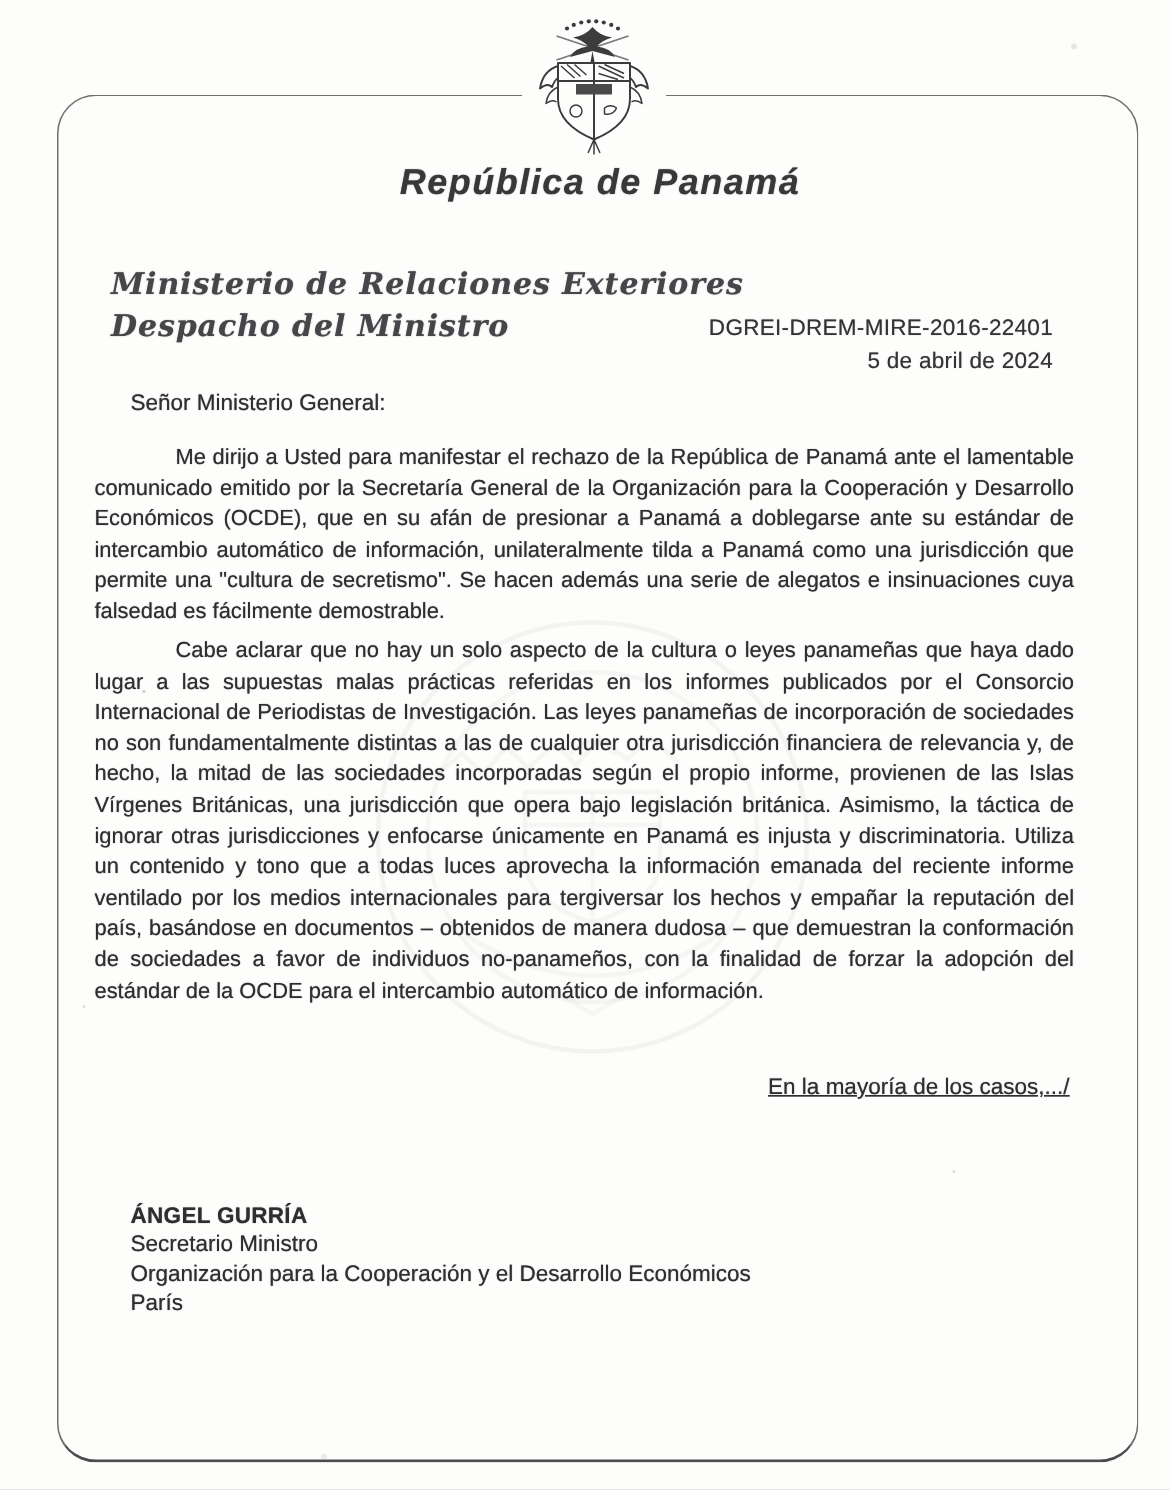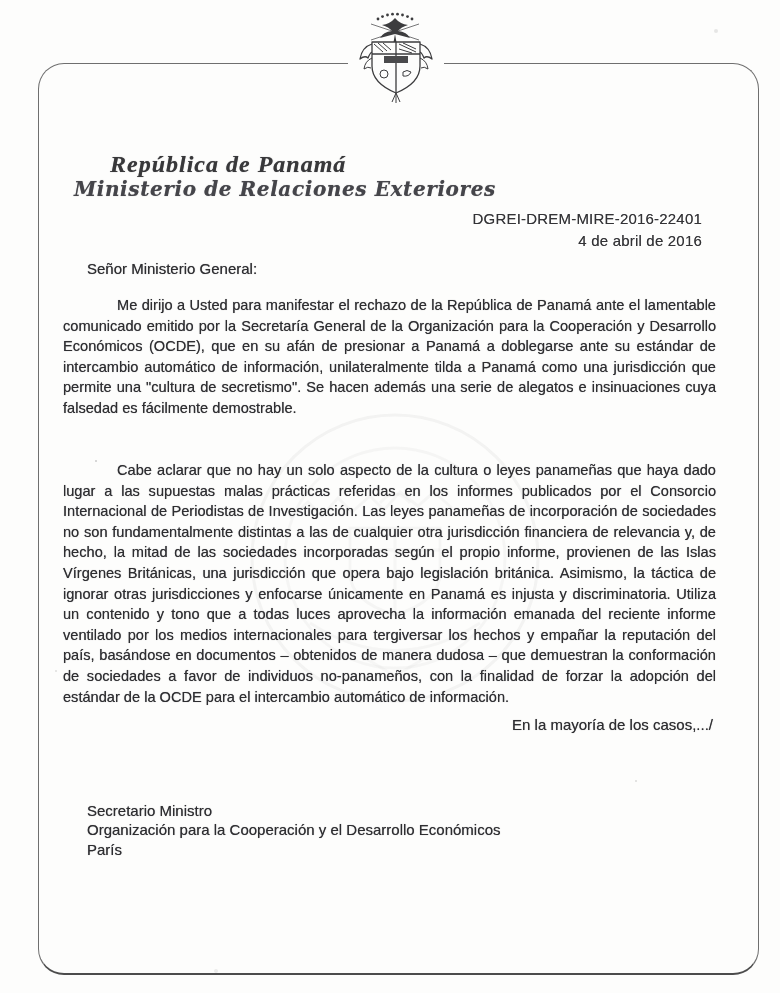--- a/index.html
+++ b/index.html
@@ -32,29 +32,29 @@
     left: 348px; top: 6px;
     width: 96px; height: 106px;
     background: #fdfdfc;
     display: flex; align-items: flex-start; justify-content: center;
     z-index: 2;
   }
 
   .country-title {
     position: absolute;
     left: 110px; top: 108px; width: 580px;
-    font-family: Liberation Serif, serif;
+    text-align: center;
+    font-family: Liberation Sans, sans-serif;
     font-style: italic;
     font-weight: 600;
     font-size: 24px;
     letter-spacing: 1px;
     color: #38383a;
     z-index: 2;
     text-shadow: 0 0 0.8px rgba(55,55,60,0.7);
-    margin-top: 43px;
   }
 
   .ministry-block {
     position: absolute;
     left: 74px; top: 175px;
     font-family: "DejaVu Serif", serif;
     font-style: italic;
     font-weight: 600;
     font-size: 20px;
     letter-spacing: 0.6px;
@@ -93,26 +93,27 @@
     position: absolute;
     left: 63px;
     width: 653px;
     font-size: 14.6px;
     line-height: 20.6px;
     text-align: justify;
     text-indent: 54px;
     z-index: 2;
   }
   .para-1 { top: 295px; }
-  .para-2 { top: 460px; }
+  .para-2 { top: 424px; }
 
   .continuation {
     position: absolute;
     right: 67px; top: 716px;
     font-size: 15px;
+    text-decoration: underline;
     z-index: 2;
   }
 
   .addressee {
     position: absolute;
     left: 87px; top: 801px;
     font-size: 15px;
     line-height: 19.3px;
     z-index: 2;
   }
@@ -197,34 +198,36 @@
 
         <path d="M39 87 l-4 9 M39 87 l4 9 M39 87 v10" stroke-width="1"></path>
       </g>
     </svg>
   </div>
 
   <div class="country-title">República de Panamá</div>
 
   <div class="ministry-block">
     <div>Ministerio de Relaciones Exteriores</div>
+    <div>Despacho del Ministro</div>
   </div>
 
   <div class="ref-block">
     <div>DGREI-DREM-MIRE-2016-22401</div>
-    <div>4 de abril de 2016</div>
+    <div>5 de abril de 2024</div>
   </div>
 
   <div class="salutation scan-text">Señor Ministerio General:</div>
 
   <p class="para para-1 scan-text">Me dirijo a Usted para manifestar el rechazo de la República de Panamá ante el lamentable comunicado emitido por la Secretaría General de la Organización para la Cooperación y Desarrollo Económicos (OCDE), que en su afán de presionar a Panamá a doblegarse ante su estándar de intercambio automático de información, unilateralmente tilda a Panamá como una jurisdicción que permite una "cultura de secretismo".  Se hacen además una serie de alegatos e insinuaciones cuya falsedad es fácilmente demostrable.</p>
 
   <p class="para para-2 scan-text">Cabe aclarar que no hay un solo aspecto de la cultura o leyes panameñas que haya dado lugar a las supuestas malas prácticas referidas en los informes publicados por el Consorcio Internacional de Periodistas de Investigación.  Las leyes panameñas de incorporación de sociedades no son fundamentalmente distintas a las de cualquier otra jurisdicción financiera de relevancia y, de hecho, la mitad de las sociedades incorporadas según el propio informe, provienen de las Islas Vírgenes Británicas, una jurisdicción que opera bajo legislación británica.  Asimismo, la táctica de ignorar otras jurisdicciones y enfocarse únicamente en Panamá es injusta y discriminatoria.  Utiliza un contenido y tono que a todas luces aprovecha la información emanada del reciente informe ventilado por los medios internacionales para tergiversar los hechos y empañar la reputación del país, basándose en documentos – obtenidos de manera dudosa – que demuestran la conformación de sociedades a favor de individuos no-panameños, con la finalidad de forzar la adopción del estándar de la OCDE para el intercambio automático de información.</p>
 
   <div class="continuation scan-text">En la mayoría de los casos,.../</div>
 
   <div class="addressee scan-text">
+    <div class="name">ÁNGEL GURRÍA</div>
     <div>Secretario Ministro</div>
     <div>Organización para la Cooperación y el Desarrollo Económicos</div>
     <div>París</div>
   </div>
 
 </div>
 
 </body></html>

